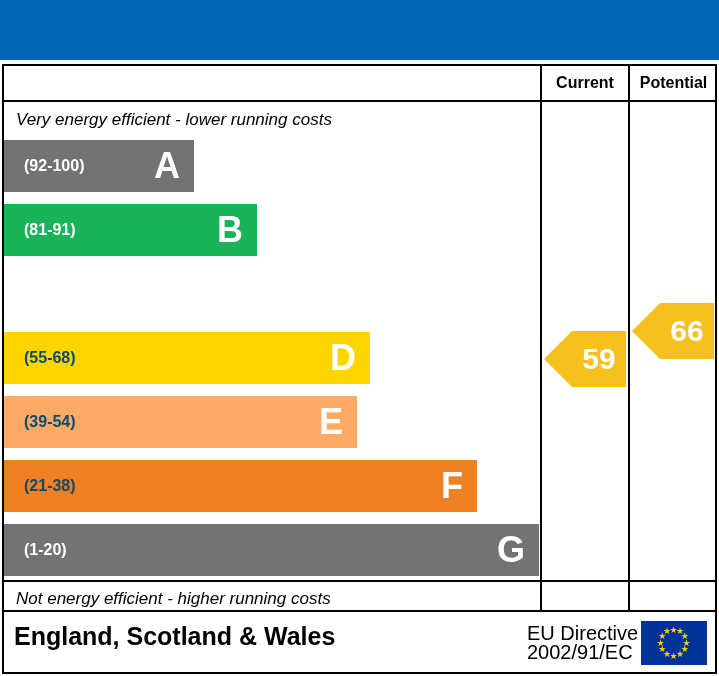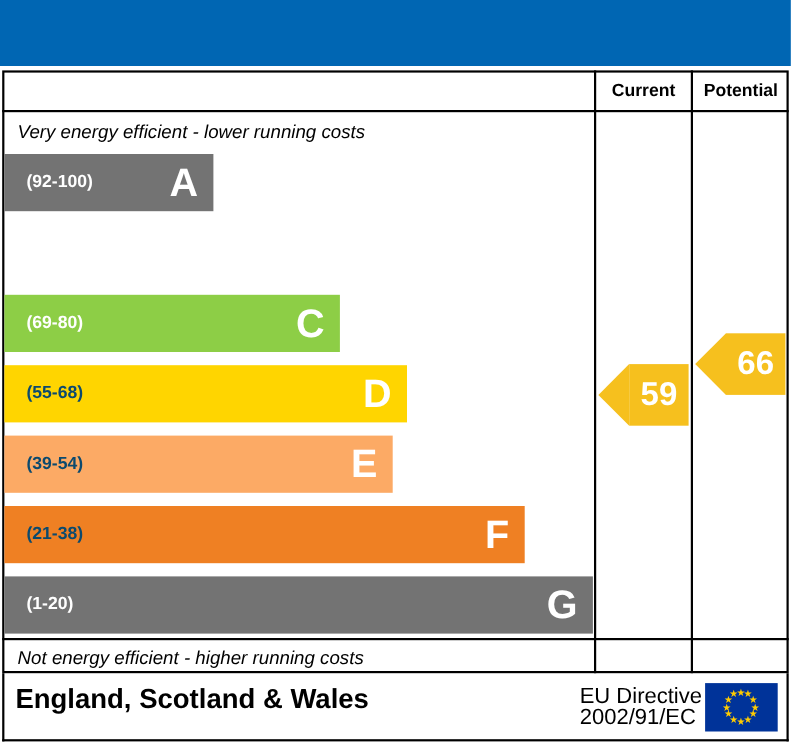--- a/index.html
+++ b/index.html
@@ -204,23 +204,23 @@
   <div class="col-head current">Current</div>
   <div class="col-head potential">Potential</div>
 
   <div class="note top">Very energy efficient - lower running costs</div>
   <div class="note bottom">Not energy efficient - higher running costs</div>
 
   <div class="bar dark" id="band-A" style="top: 140px; width: 190px; background: #737373;">
     <span class="range">(92-100)</span>
     <span class="letter">A</span>
   </div>
-  <div class="bar dark" id="band-C" style="top: 268px; width: 305px; background: rgb(141, 206, 70);">
-    <span class="range">(69-80)</span>
-    <span class="letter">C</span>
+  <div class="bar dark" id="band-B" style="top: 204px; width: 253px; background: rgb(25, 180, 89);">
+    <span class="range">(81-91)</span>
+    <span class="letter">B</span>
   </div>
   <div class="bar black" id="band-D" style="top: 332px; width: 366px; background: rgb(255, 213, 0);">
     <span class="range">(55-68)</span>
     <span class="letter">D</span>
   </div>
   <div class="bar black" id="band-E" style="top: 396px; width: 353px; background: rgb(252, 170, 101);">
     <span class="range">(39-54)</span>
     <span class="letter">E</span>
   </div>
   <div class="bar black" id="band-F" style="top: 460px; width: 473px; background: rgb(239, 128, 35);">

